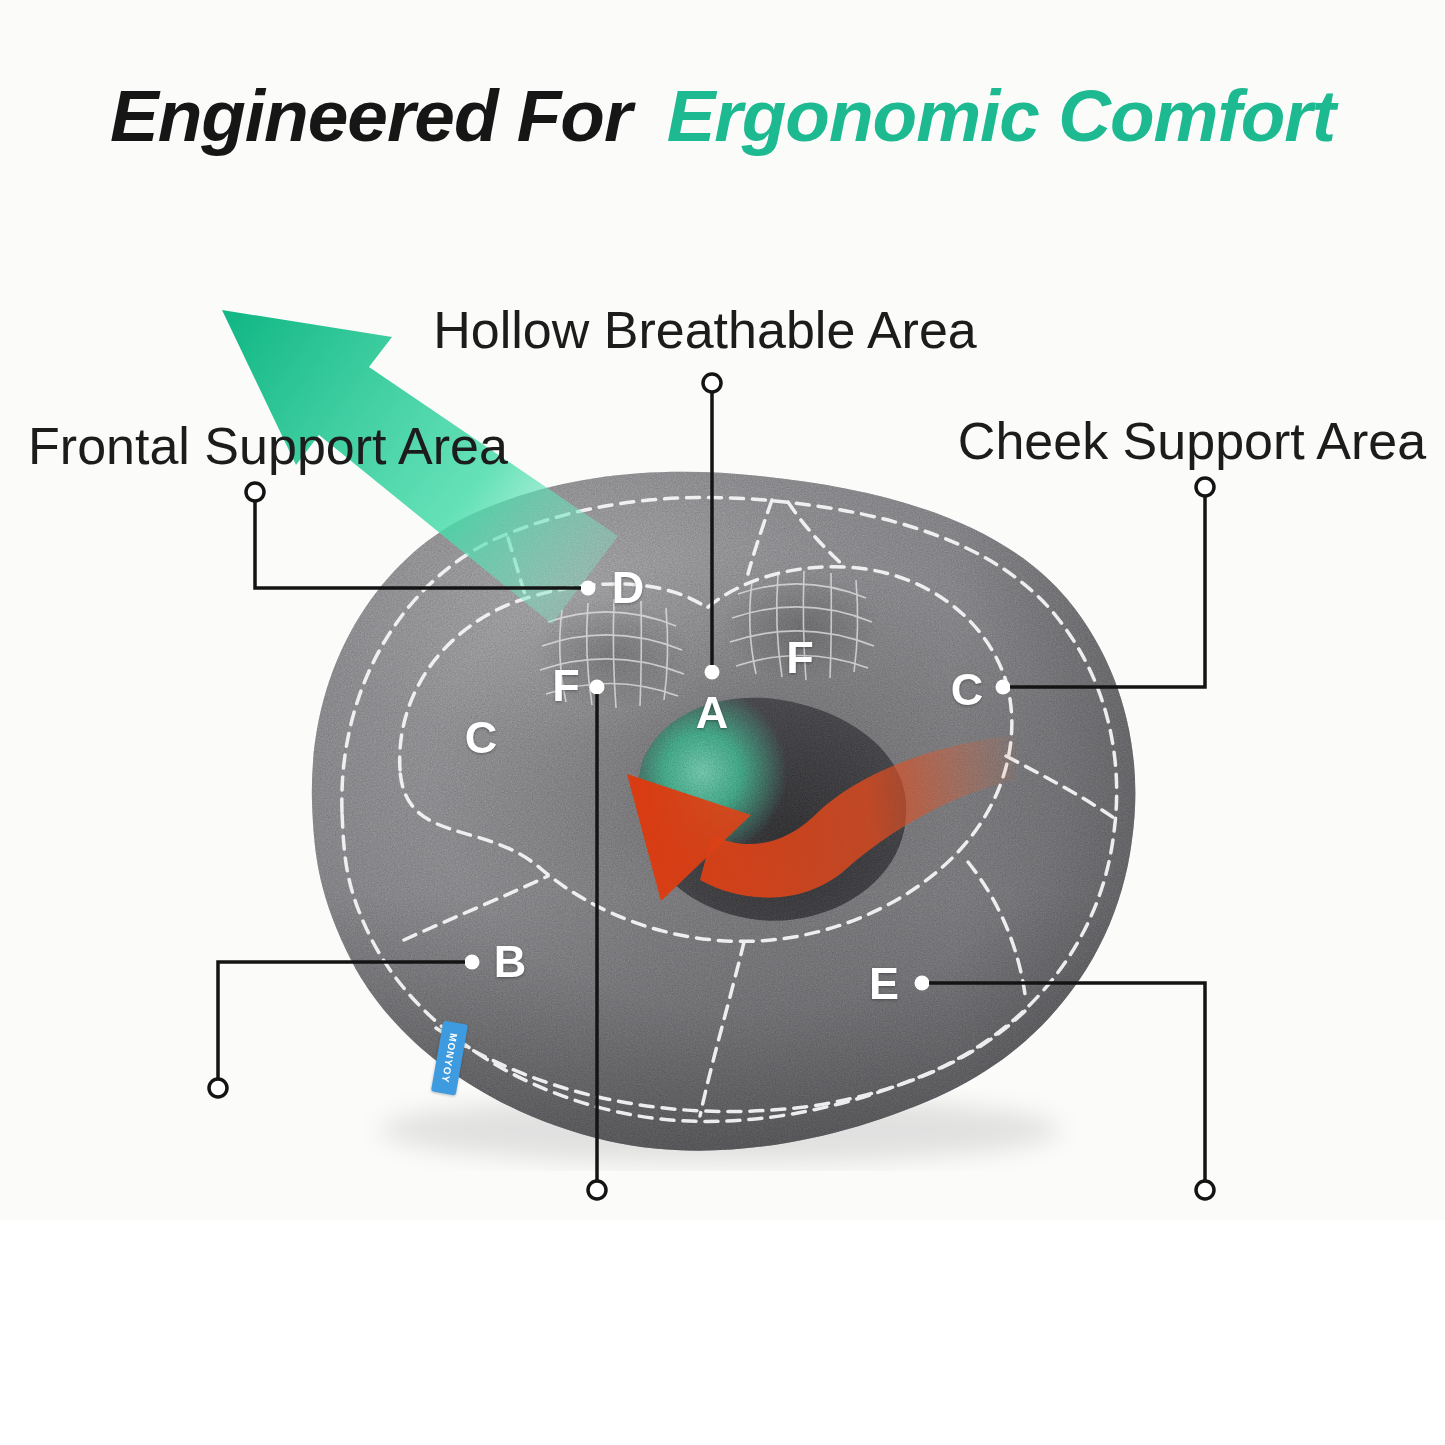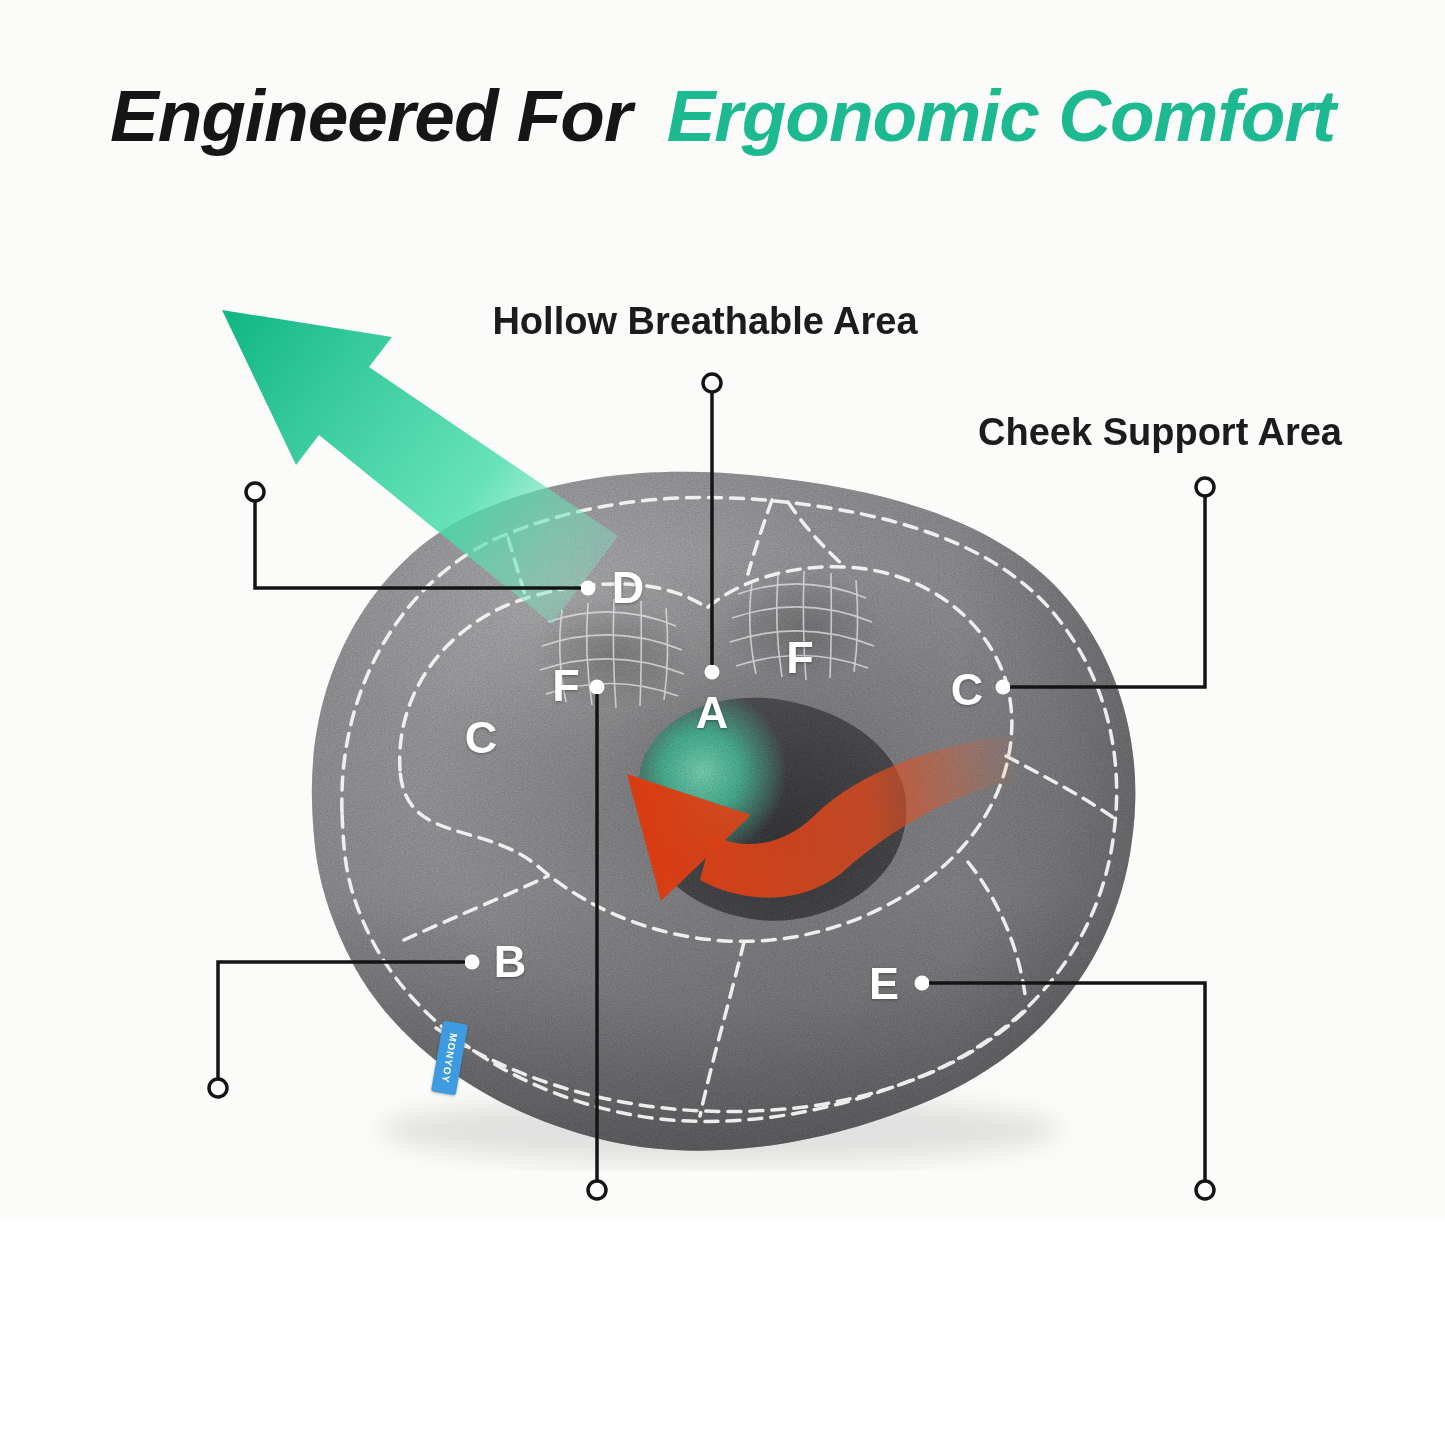--- a/index.html
+++ b/index.html
@@ -13,21 +13,21 @@
   .scene-svg{position:absolute;left:0;top:0;}
   .title{
     position:absolute;left:0;top:74px;width:100%;
     margin:0;text-align:center;white-space:nowrap;
     font-size:73px;font-weight:bold;font-style:italic;
     letter-spacing:-1px;color:var(--title-text,#161616);
   }
   .title .accent{color:var(--title-accent,#1db990);margin-left:16px;}
   .callout{
     position:absolute;transform:translateX(-50%);
-    font-size:38px;font-weight:bold;color:var(--label-text,#1c1c1c);
+    font-size:52px;font-weight:normal;color:var(--label-text,#1c1c1c);
     white-space:nowrap;letter-spacing:0px;
   }
   .zone-letter{
     position:absolute;transform:translate(-50%,-50%);
     color:#ffffff;font-weight:bold;font-size:45px;
     text-shadow:0 1px 3px rgba(0,0,0,.35);
   }
   .brand-tag{
     position:absolute;left:437px;top:1022px;width:25px;height:72px;
     background:var(--tag-blue,#3f9be0);
@@ -200,21 +200,22 @@
       <circle cx="1205" cy="1190" r="9"></circle>
     </g>
   </svg>
 
   <h1 class="title">
     <span>Engineered For</span>
     <span class="accent">Ergonomic Comfort</span>
   </h1>
 
   <div class="callout" style="left:705px;top:300px;">Hollow Breathable Area</div>
-  <div class="callout" style="left:1160px;top:411px;">Cheek Support Area</div>
+  <div class="callout" style="left:268px;top:416px;">Frontal Support Area</div>
+  <div class="callout" style="left:1192px;top:411px;">Cheek Support Area</div>
 
   <span class="zone-letter" style="left:628px;top:588px;">D</span>
   <span class="zone-letter" style="left:566px;top:686px;">F</span>
   <span class="zone-letter" style="left:712px;top:713px;">A</span>
   <span class="zone-letter" style="left:800px;top:658px;">F</span>
   <span class="zone-letter" style="left:481px;top:738px;">C</span>
   <span class="zone-letter" style="left:967px;top:690px;">C</span>
   <span class="zone-letter" style="left:510px;top:962px;">B</span>
   <span class="zone-letter" style="left:884px;top:984px;">E</span>
 

